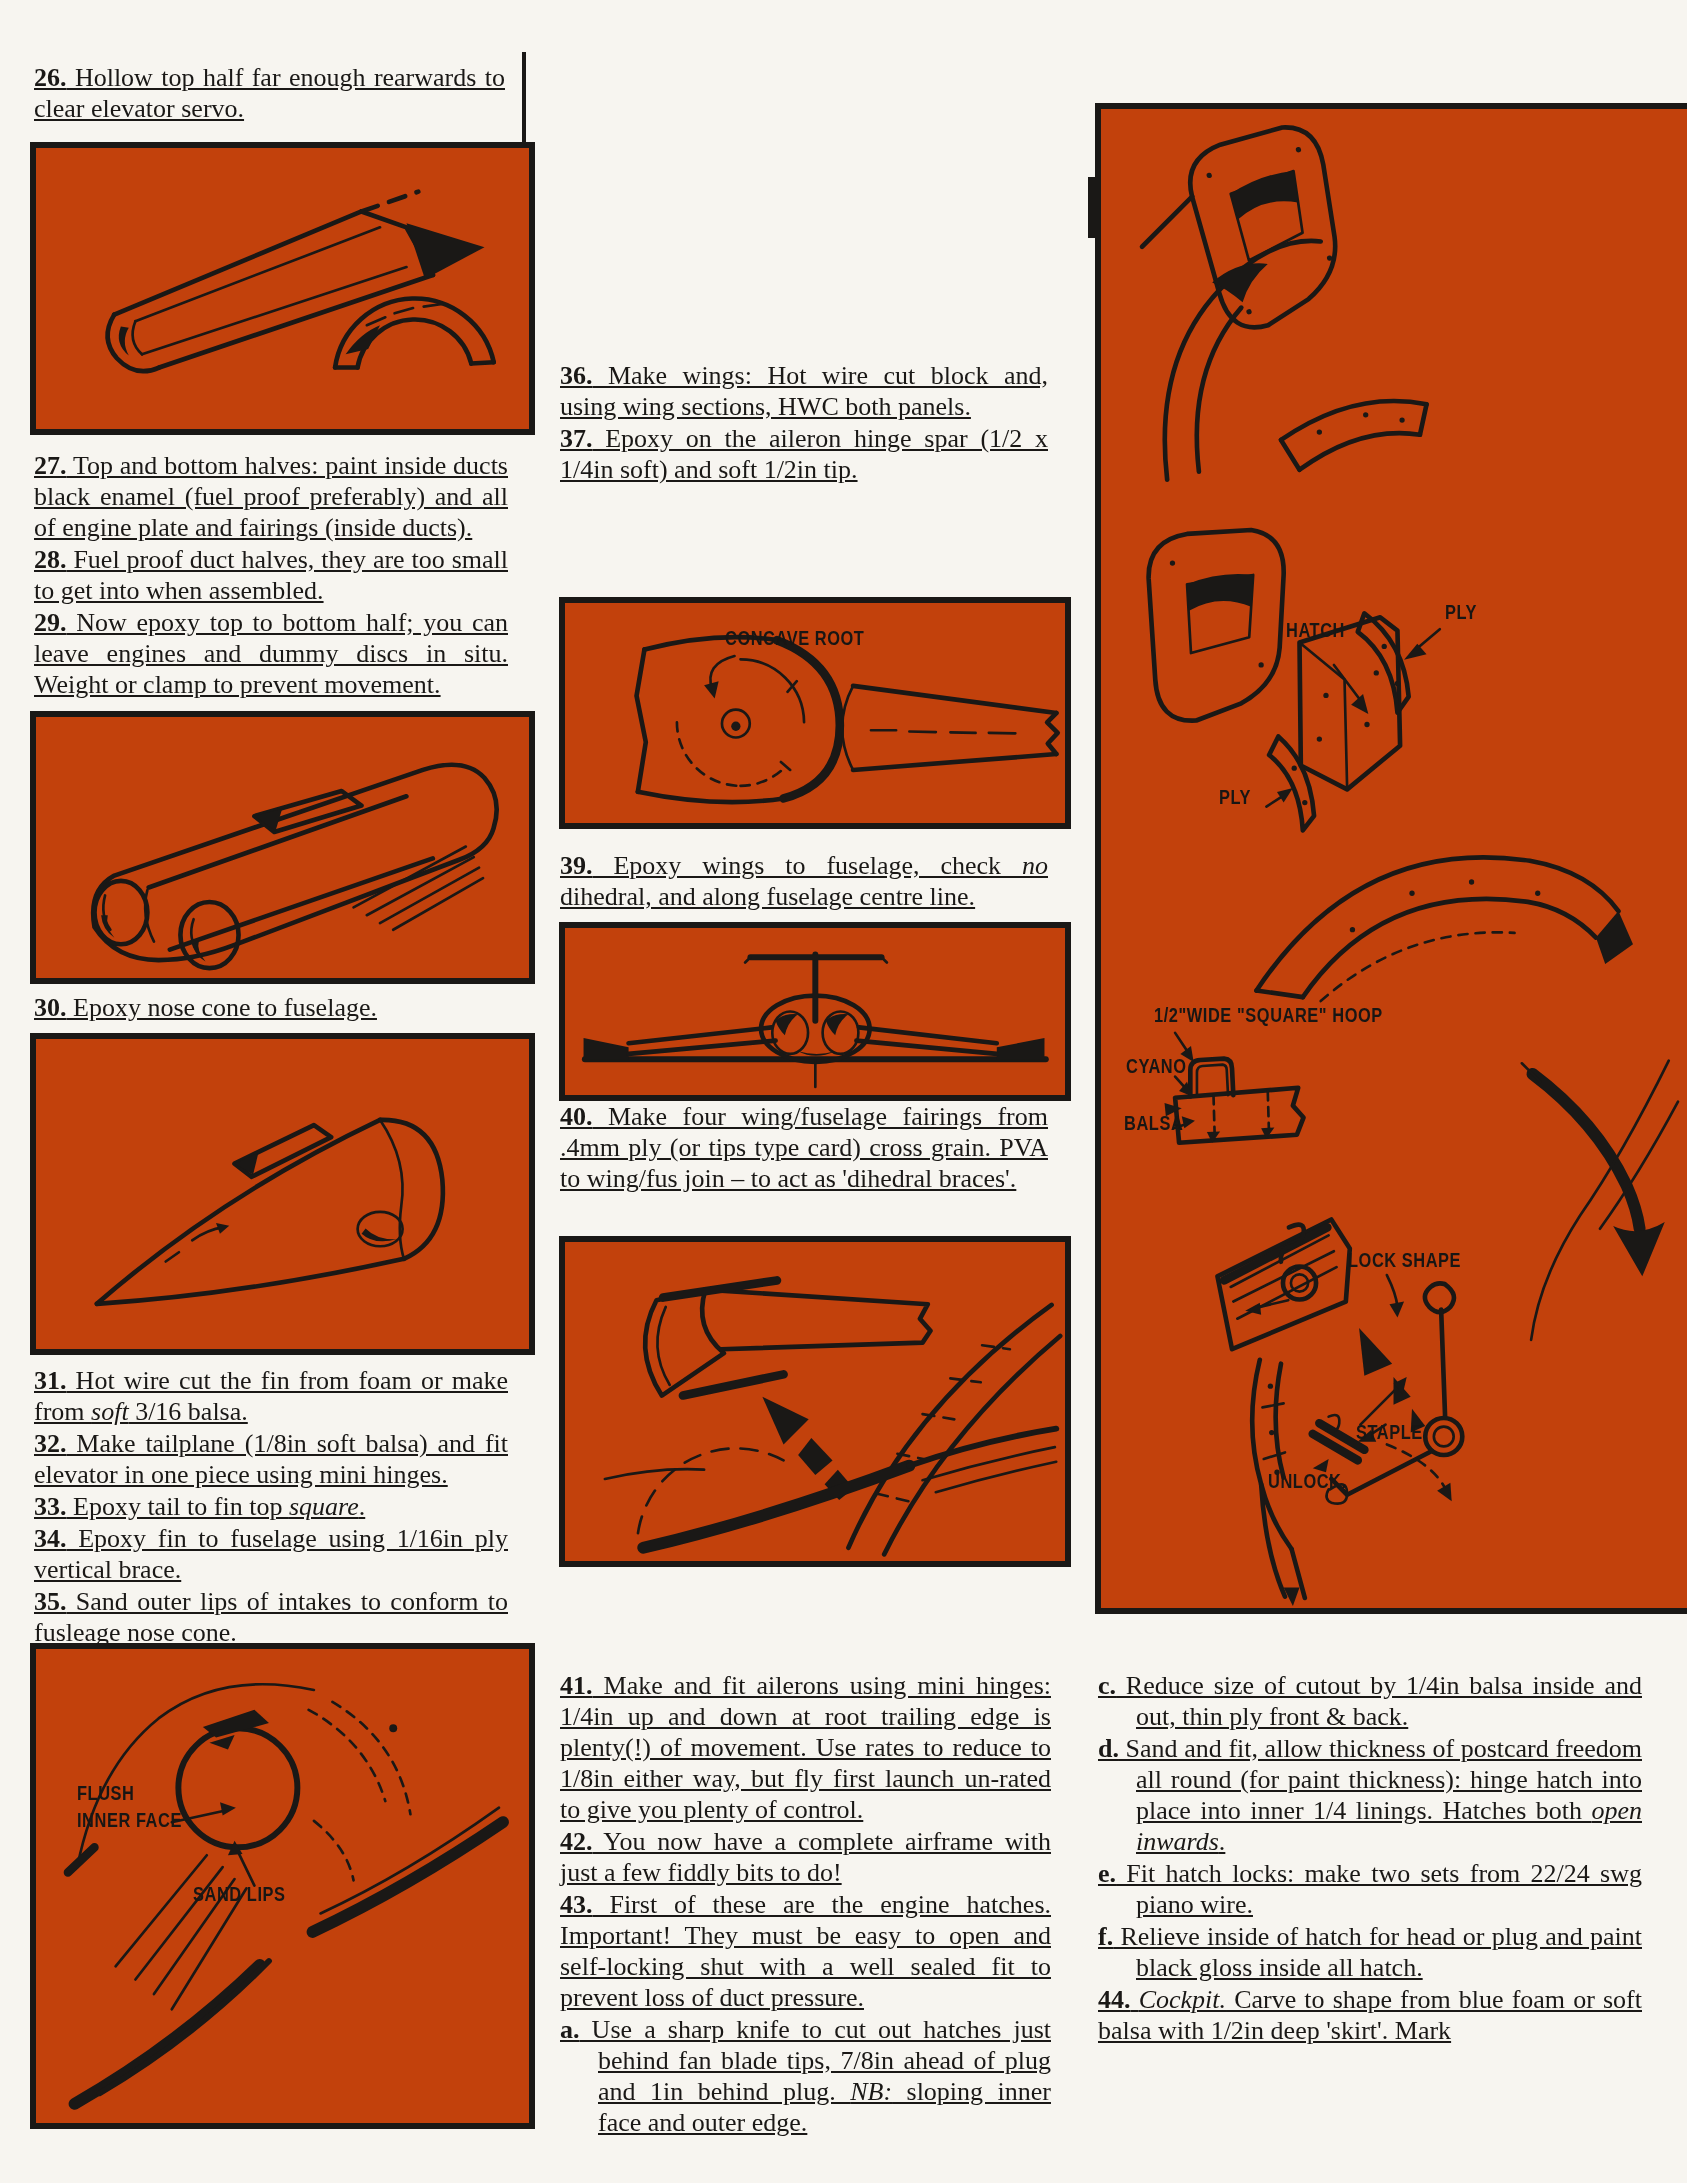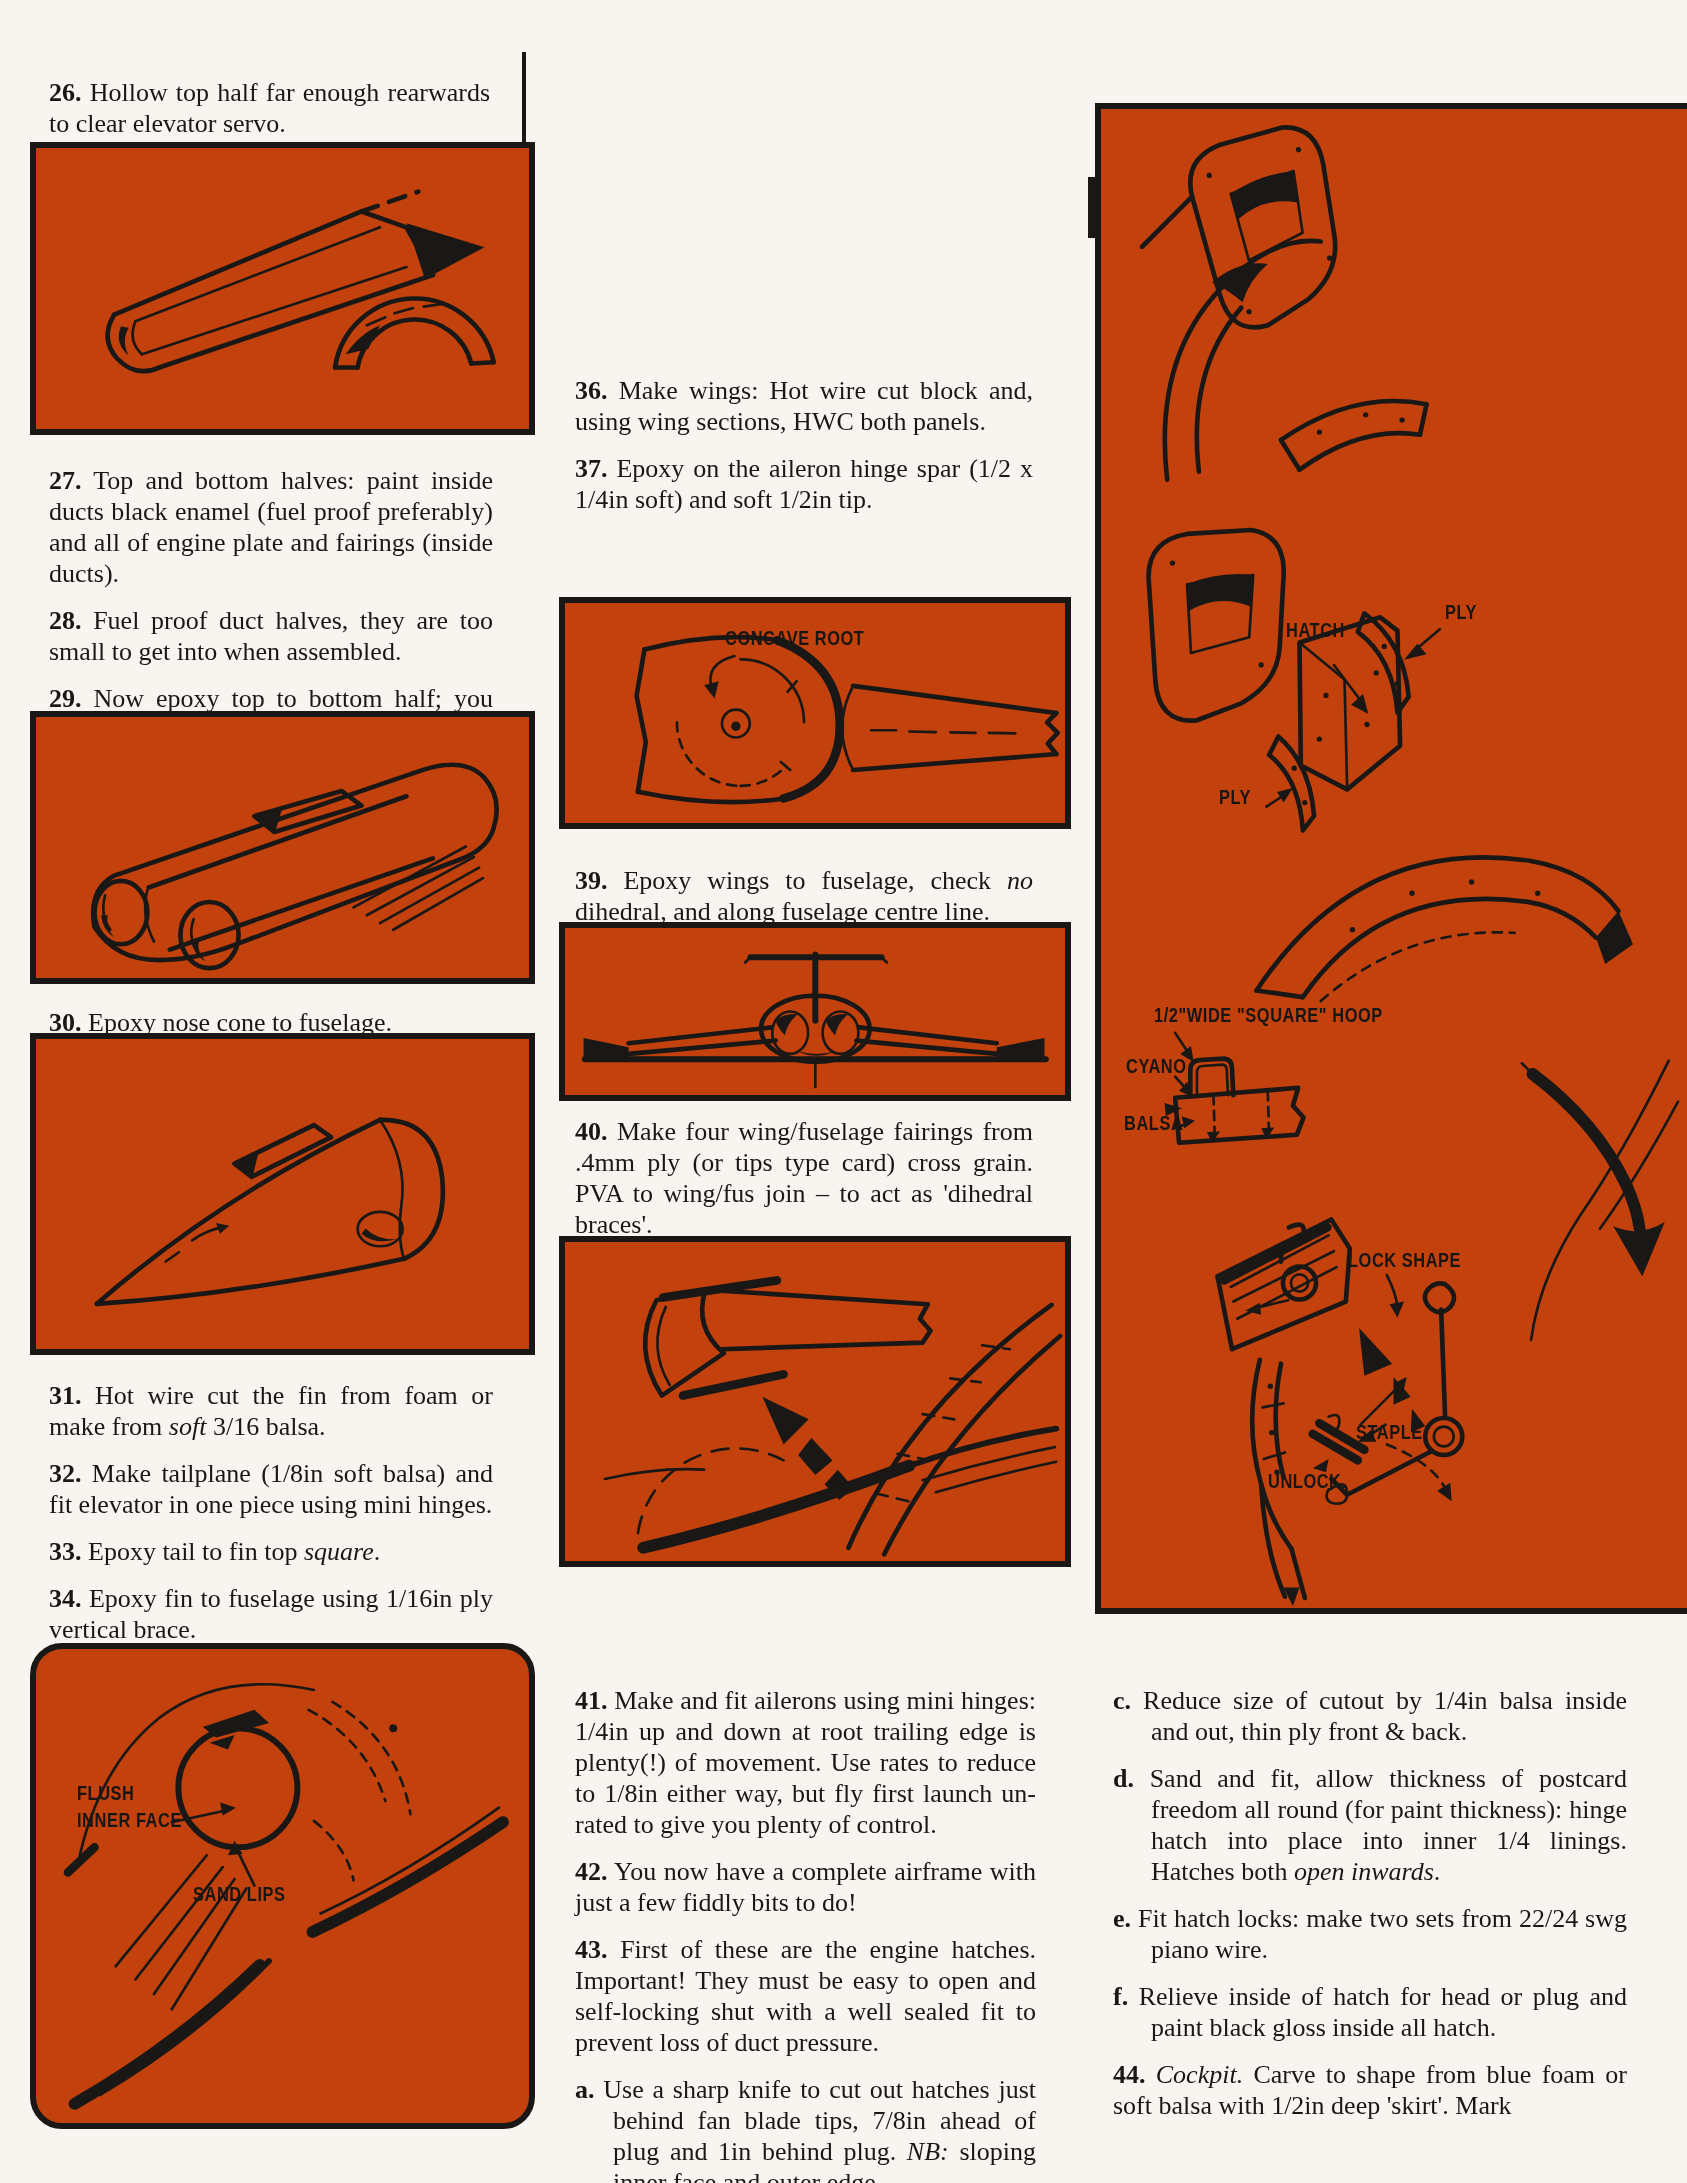--- a/index.html
+++ b/index.html
@@ -2,21 +2,21 @@
 <html style="font-size:10.6px"><head>
 <meta charset="utf-8">
 <style>
   html,body{margin:0;padding:0;background:#8a8a8a;}
   #page{
     position:relative;width:1687px;height:2183px;background:#f7f5f0;
     font-family:"Liberation Serif","DejaVu Serif",serif;color:#1a1816;
     overflow:hidden;
   }
   .txt{position:absolute;font-size:26px;line-height:31px;text-align:justify;}
-  .para{margin:16px;}
+  .para{margin:1px;text-decoration:underline;}
   .para .b{font-weight:700;}
   .para .i{font-style:italic;}
   .para.hang{padding-left:38px;text-indent:-38px;}
   .figbox{position:absolute;border:6px solid #1a1816;background:#c2410c;}
   .figbox svg{position:absolute;left:0;top:0;}
   .figlabel{
     position:absolute;font-family:"Liberation Sans","DejaVu Sans",sans-serif;
     font-weight:700;font-size:20.5px;letter-spacing:0.7px;white-space:nowrap;
     transform:scaleX(0.8);transform-origin:left top;color:#181614;
   }
@@ -111,21 +111,21 @@
   </div>
 
   <div class="txt" style="left:33px;top:1364px;width:476px;">
       <p class="para"><span class="b">31.</span><span> Hot wire cut the fin from foam or make from </span><span class="i">soft</span><span> 3/16 balsa.</span></p>
       <p class="para"><span class="b">32.</span><span> Make tailplane (1/8in soft balsa) and fit elevator in one piece using mini hinges.</span></p>
       <p class="para"><span class="b">33.</span><span> Epoxy tail to fin top </span><span class="i">square</span><span>.</span></p>
       <p class="para"><span class="b">34.</span><span> Epoxy fin to fuselage using 1/16in ply vertical brace.</span></p>
       <p class="para"><span class="b">35.</span><span> Sand outer lips of intakes to conform to fusleage nose cone.</span></p>
     </div>
 
-  <div class="figbox" style="left:30px;top:1643px;width:493px;height:474px;border-radius:32px;">
+  <div class="figbox" style="left:30px;top:1643px;width:493px;height:474px;">
     <svg class="fig" width="493" height="474" viewBox="0 0 745 717">
       <circle class="mid" cx="305" cy="210" r="90"></circle>
       <path class="thin" d="M62 330 Q92 180 185 105 Q280 32 420 62"></path>
       <path class="thick" d="M48 338 L88 300"></path>
       <path class="f" d="M252 118 L330 92 L352 112 L272 134 Z"></path>
       <path class="f" d="M262 142 L300 130 L290 152 Z"></path>
       <path class="thin dash2" d="M412 92 Q500 140 528 230"></path>
       <path class="thin dash2" d="M448 80 Q548 140 566 250"></path>
       <path class="thin dash2" d="M420 260 Q470 300 480 350"></path>
       <path class="thin" d="M120 480 L258 312 M150 500 L282 330 M178 522 L300 348 M205 545 L318 362"></path>

